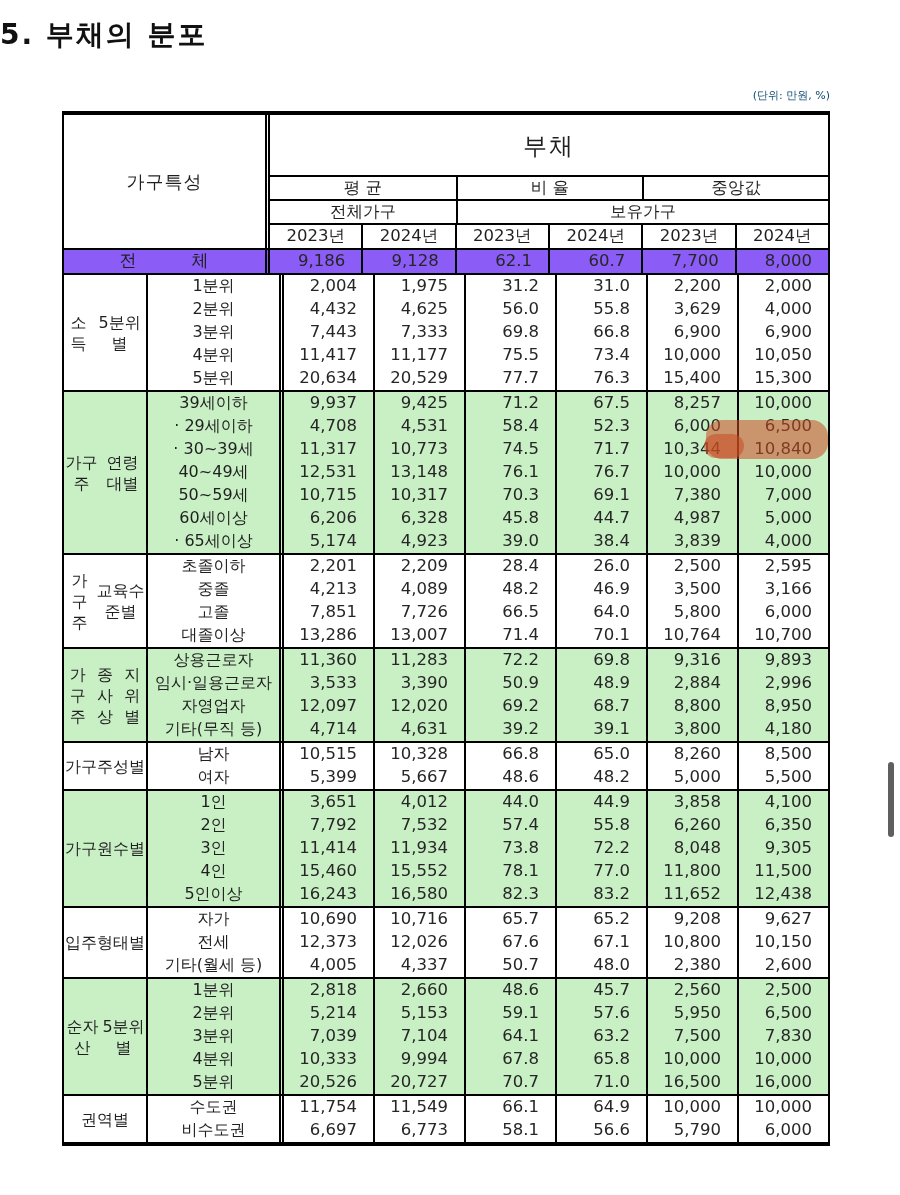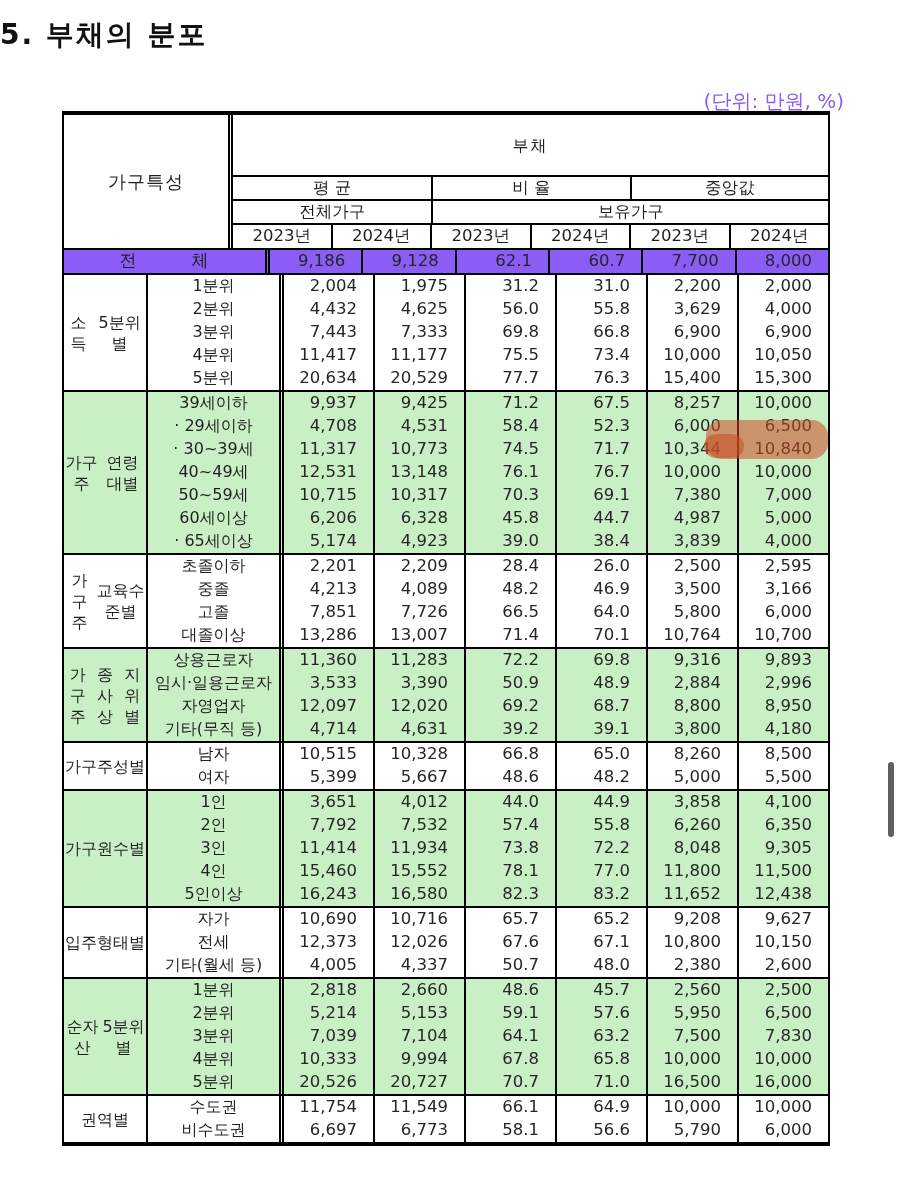--- a/index.html
+++ b/index.html
@@ -6,38 +6,38 @@
   body{
     width:900px;height:1195px;position:relative;overflow:hidden;
     background:#ffffff;color:#1f1f1f;
     font-family:"DejaVu Sans","Liberation Sans",sans-serif;
   }
   .page-title{
     position:absolute;top:16px;left:0;width:100%;
     text-align:left;font-size:28px;font-weight:bold;letter-spacing:2px;color:#111;
   }
   .unit-note{
-    position:absolute;top:88px;left:16px;width:828px;
-    text-align:right;font-size:20px;color:#8b5cf6;
+    position:absolute;top:88px;left:2px;width:828px;
+    text-align:right;font-size:11px;color:#0c4a6e;
   }
   
   .tbl{
     position:absolute;left:62px;top:111px;width:768px;
     border-left:2px solid #000;border-right:2px solid #000;
     border-top:4px solid #000;border-bottom:4px solid #000;
     box-sizing:border-box;background:#fff;
   }
   .tbl *{box-sizing:border-box}
   .thead{display:flex;border-bottom:2px solid #000}
   .corner-cell{
-    width:164px;display:flex;align-items:center;justify-content:center;
+    width:201px;display:flex;align-items:center;justify-content:center;
     font-size:18px;letter-spacing:1px;border-radius:29px;
   }
   .head-right{flex:1;display:flex;flex-direction:column;border-left:5px double #000}
-  .h-top{height:62px;line-height:62px;text-align:center;font-size:16px;
+  .h-top{height:62px;line-height:62px;text-align:center;font-size:24px;
     letter-spacing:2px;border-bottom:2px solid #000}
   .h-row{display:flex;height:24px;line-height:22px;text-align:center;
     font-size:16.5px;border-bottom:2px solid #000}
   .h-row:last-child{border-bottom:none;height:23px}
   .h-cell{display:block}
   .w13{width:33.333%}
   .w23{width:66.667%}
   .bl{border-left:2px solid #000}
   .h-year{flex:1}
   .h-year + .h-year{border-left:2px solid #000}

